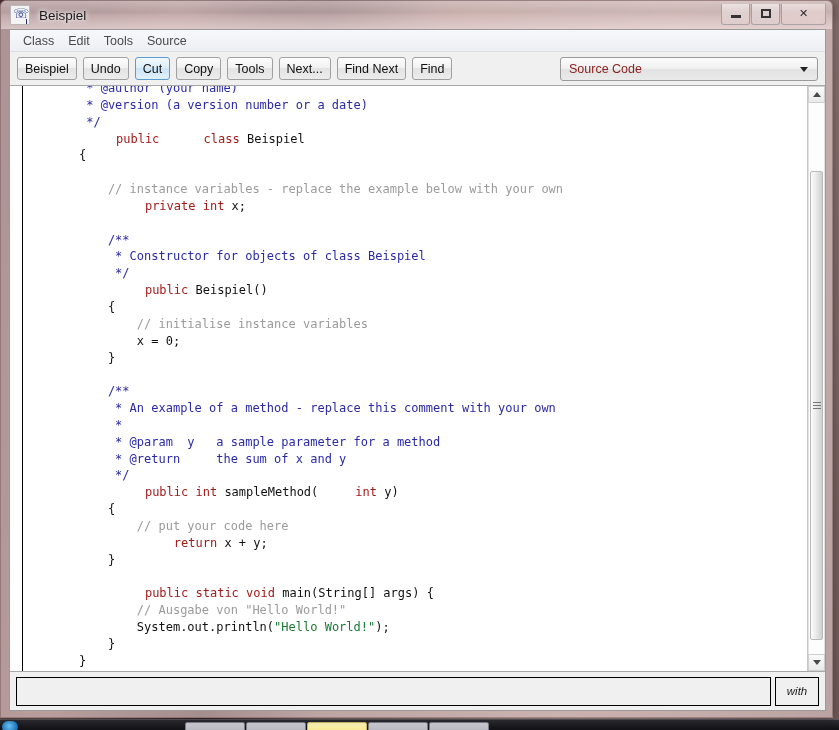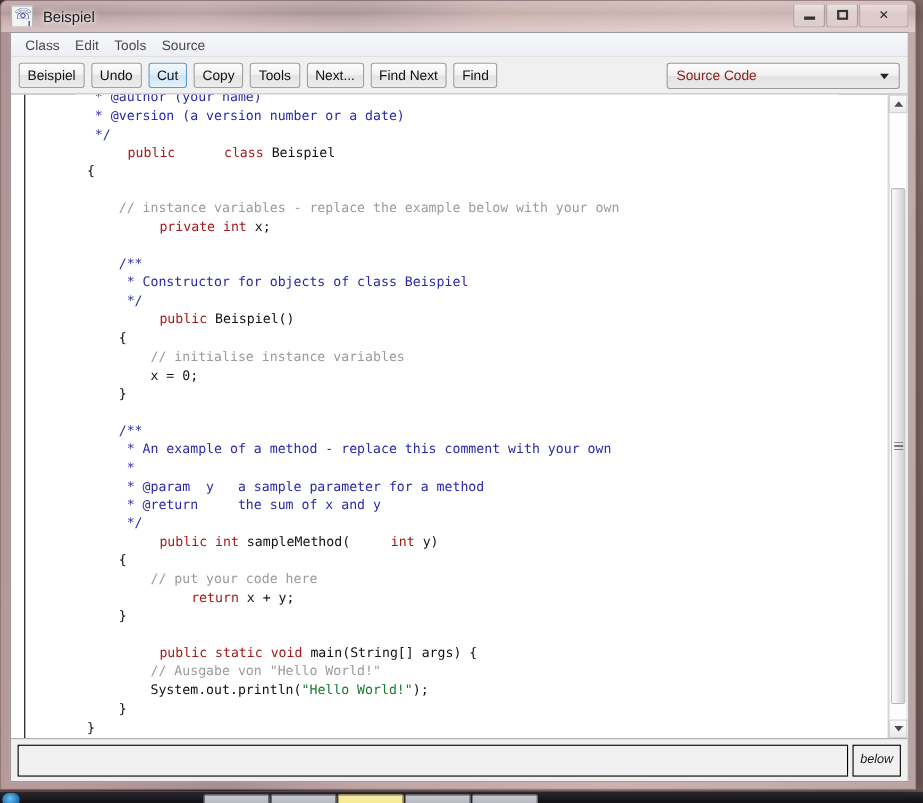--- a/index.html
+++ b/index.html
@@ -225,21 +225,21 @@
     white-space: nowrap;
   }
   .tbtn.hover {
     border-color: #5b9bd2;
     background: linear-gradient(180deg, #f2f9fe 0%, #dcedfa 48%, #cbe4f8 50%, #e3f1fc 100%);
   }
   #view-select {
     position: absolute;
     right: 7px;
     top: 5px;
-    width: 212px;
+    width: 258px;
     height: 24px;
     border: 1px solid #9a9a9a;
     border-radius: 3px;
     background: linear-gradient(180deg, #fcfcfc 0%, #f0f0f0 48%, #e2e2e2 50%, #eaeaea 100%);
     display: flex;
     align-items: center;
     box-sizing: border-box;
     cursor: default;
   }
   #view-select .sel-label {
@@ -461,17 +461,17 @@
           </div>
         </div>
         <div class="sb-arrow down">
             <i></i>
           </div>
       </div>
     </div>
 
     <div id="statusbar">
       <div id="status-msg"></div>
-      <div id="save-state">below</div>
+      <div id="save-state">with</div>
     </div>
 
   </div>
 </div>
 
 </body></html>

